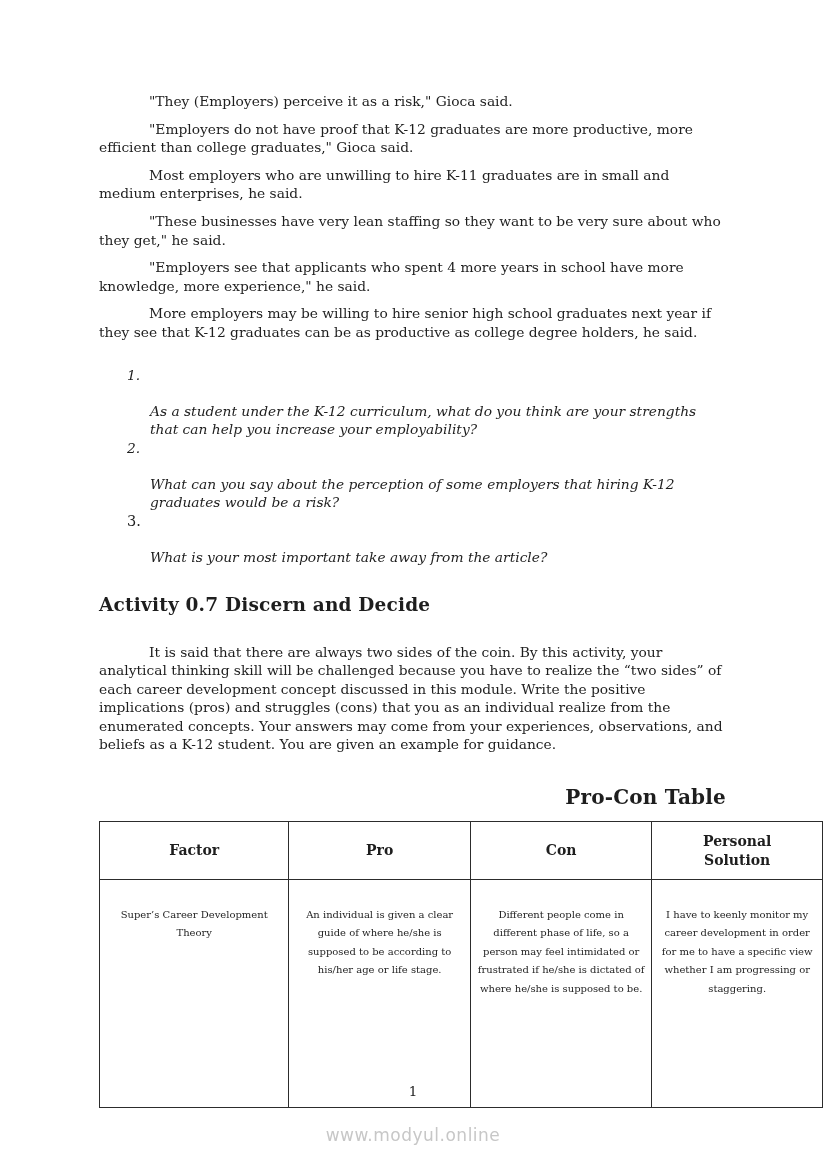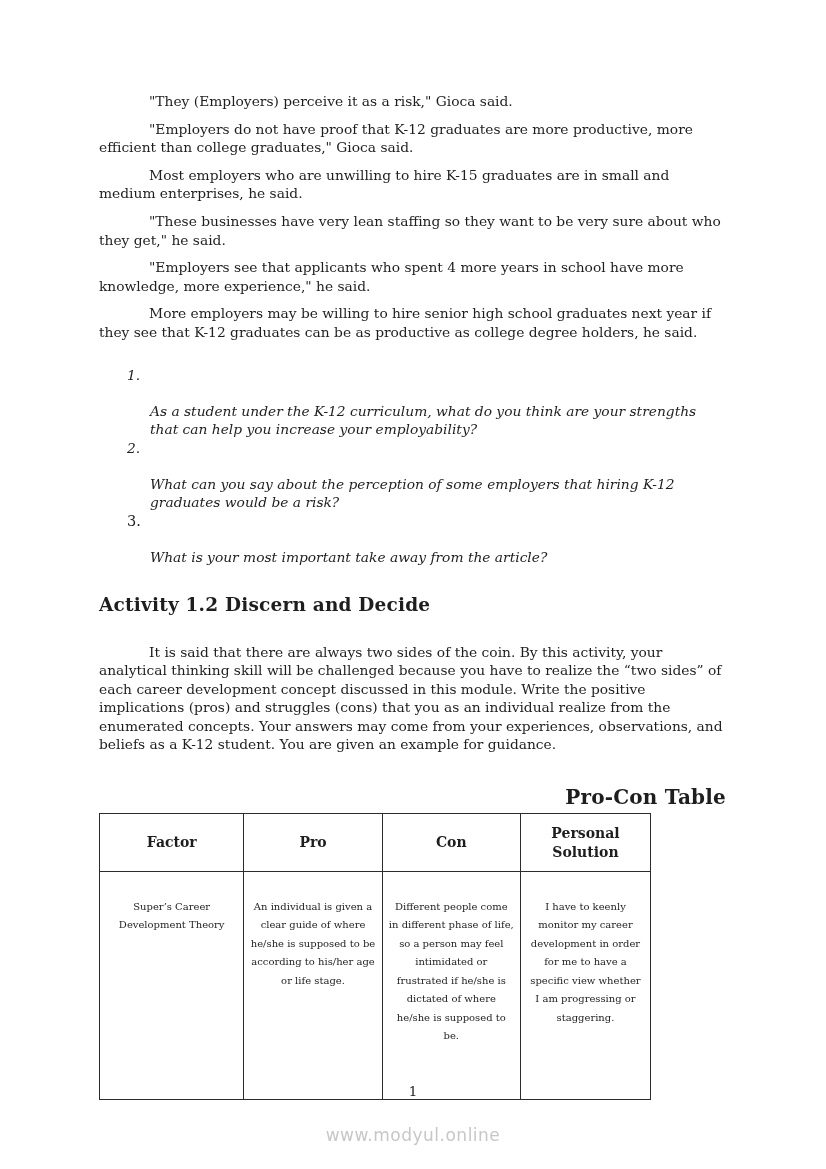--- a/index.html
+++ b/index.html
@@ -56,22 +56,22 @@
     margin-top:27px;
   }
   .table-title{
     margin:31px 0 0 0;
     font-size:20px;
     font-weight:bold;
     text-align:right;
     letter-spacing:.2px;
   }
   table.procon{
-    width:552px;
-    margin-top:4px;
+    width:724px;
+    margin-top:12px;
     border-collapse:collapse;
     table-layout:fixed;
   }
   table.procon th, table.procon td{
     border:1px solid #2c2c2c;
     font-size:10px;
     line-height:18.4px;
     text-align:center;
     box-sizing:border-box;
   }
@@ -108,42 +108,42 @@
   }
 </style>
 </head>
 <body>
 
 <div class="page">
   <div class="content">
 
     <p class="para">"They (Employers) perceive it as a risk," Gioca said.</p>
     <p class="para">"Employers do not have proof that K-12 graduates are more productive, more efficient than college graduates," Gioca said.</p>
-    <p class="para">Most employers who are unwilling to hire K-15 graduates are in small and medium enterprises, he said.</p>
+    <p class="para">Most employers who are unwilling to hire K-11 graduates are in small and medium enterprises, he said.</p>
     <p class="para">"These businesses have very lean staffing so they want to be very sure about who they get," he said.</p>
     <p class="para">"Employers see that applicants who spent 4 more years in school have more knowledge, more experience," he said.</p>
     <p class="para">More employers may be willing to hire senior high school graduates next year if they see that K-12 graduates can be as productive as college degree holders, he said.</p>
 
 
     <ol class="questions">
       <li class="q">
         <span class="qnum">1.</span>
         <span class="qtext">As a student under the K-12 curriculum, what do you think are your strengths that can help you increase your employability?</span>
       </li>
       <li class="q">
         <span class="qnum">2.</span>
         <span class="qtext">What can you say about the perception of some employers that hiring K-12 graduates would be a risk?</span>
       </li>
       <li class="q">
         <span class="qnum upright">3.</span>
         <span class="qtext">What is your most important take away from the article?</span>
       </li>
     </ol>
 
-    <h2 class="activity">Activity 1.2 Discern and Decide</h2>
+    <h2 class="activity">Activity 0.7 Discern and Decide</h2>
 
     <p class="para intro">It is said that there are always two sides of the coin. By this activity, your analytical thinking skill will be challenged because you have to realize the “two sides” of each career development concept discussed in this module. Write the positive implications (pros) and struggles (cons) that you as an individual realize from the enumerated concepts. Your answers may come from your experiences, observations, and beliefs as a K-12 student. You are given an example for guidance.</p>
 
     <h3 class="table-title">Pro-Con Table</h3>
 
     <table class="procon">
       <colgroup>
           <col class="c1">
           <col class="c2">
           <col class="c3">

